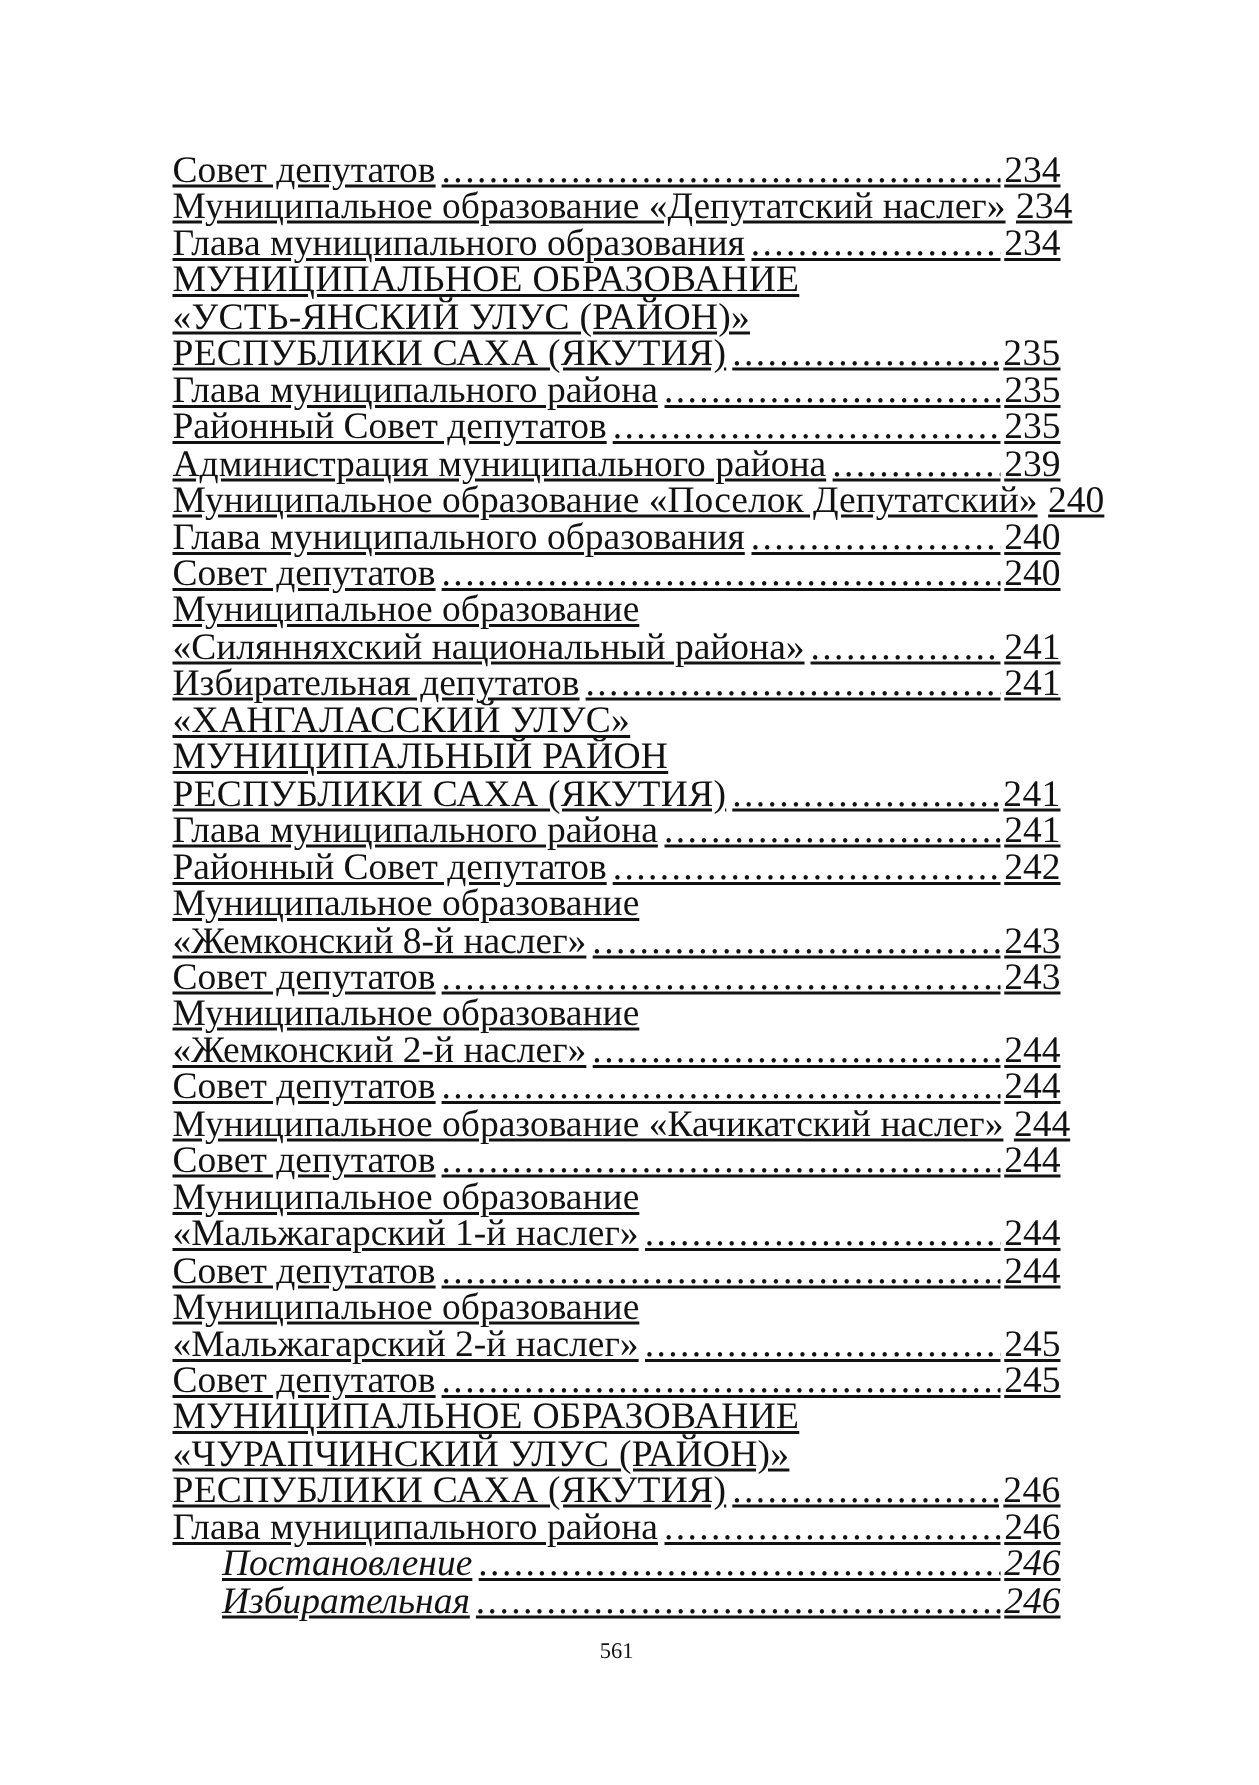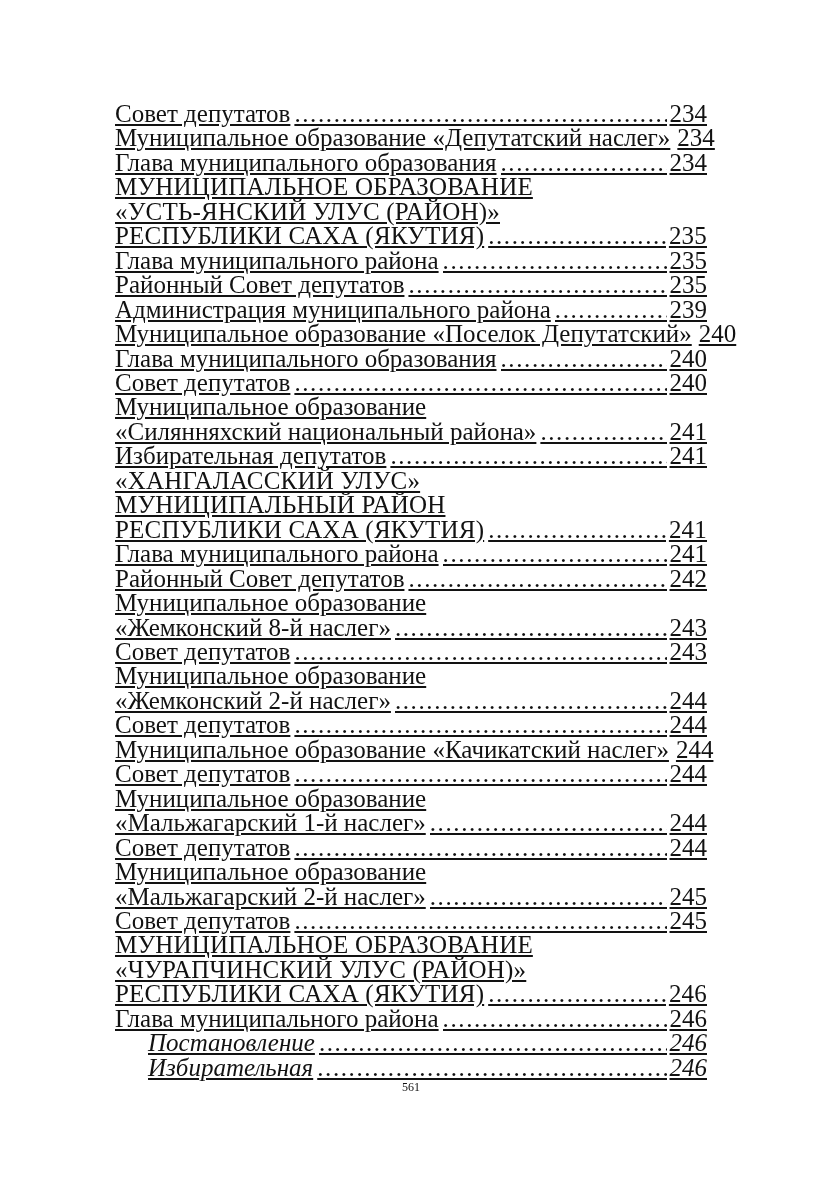--- a/index.html
+++ b/index.html
@@ -50,22 +50,23 @@
     content: "........................................................................................................................";
     letter-spacing: 1.6px;
     font-style: normal;
   }
   .pg {
     flex: 0 0 auto;
     text-align: right;
     min-width: 30px;
   }
   .folio {
+    margin-top: 13px;
     text-align: center;
-    font-size: 12px;
+    font-size: 15px;
   }
 </style>
 </head>
 <body>
 
 <div class="content">
   <main class="toc" id="toc">
       <div class="entry normal">
         <div class="line with-page">
           <span class="txt">Совет депутатов</span>

